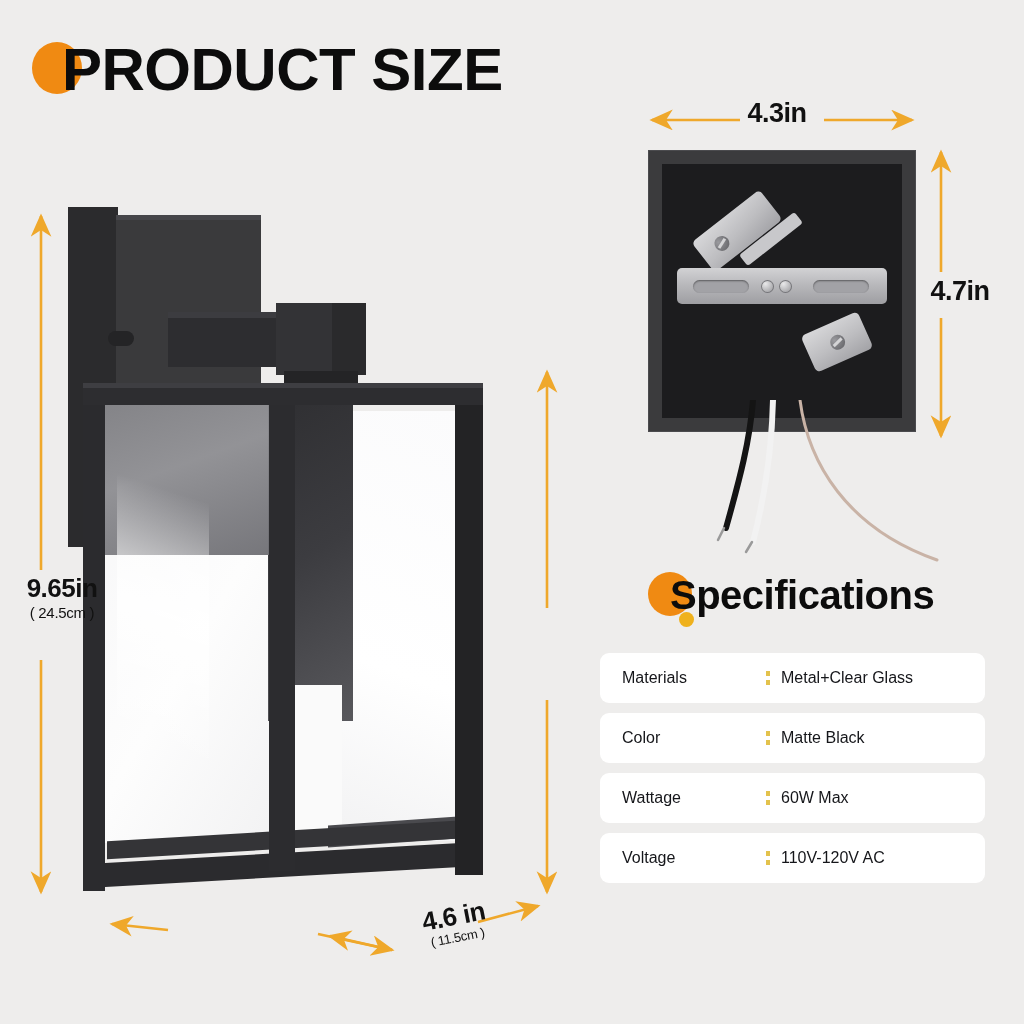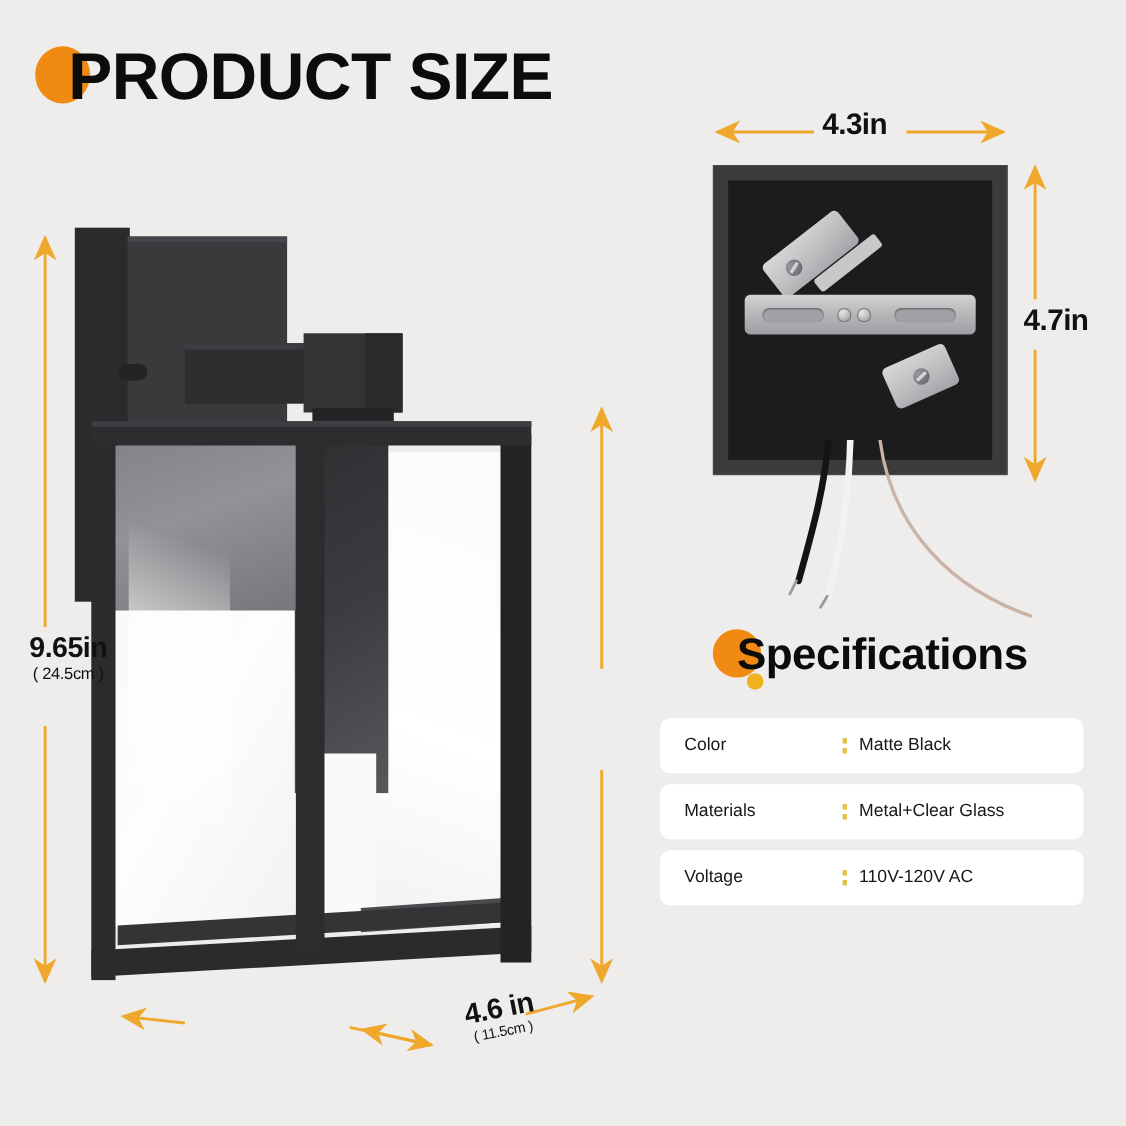--- a/index.html
+++ b/index.html
@@ -225,34 +225,42 @@
   </div>
 
   <div class="heading" id="spec-heading">
     <span class="dot"></span>
     <span class="dot small"></span>
     <span class="htext">Specifications</span>
   </div>
 
   <div class="spec-list">
     <div class="spec-row">
+      <span class="spec-key">Materials</span>
+      <span class="spec-colon">
+          <i></i>
+          <i></i>
+        </span>
+      <span class="spec-val">Metal+Clear Glass</span>
+    </div>
+    <div class="spec-row">
       <span class="spec-key">Color</span>
       <span class="spec-colon">
           <i></i>
           <i></i>
         </span>
       <span class="spec-val">Matte Black</span>
     </div>
     <div class="spec-row">
-      <span class="spec-key">Materials</span>
-      <span class="spec-colon">
-          <i></i>
-          <i></i>
-        </span>
-      <span class="spec-val">Metal+Clear Glass</span>
+      <span class="spec-key">Wattage</span>
+      <span class="spec-colon">
+          <i></i>
+          <i></i>
+        </span>
+      <span class="spec-val">60W Max</span>
     </div>
     <div class="spec-row">
       <span class="spec-key">Voltage</span>
       <span class="spec-colon">
           <i></i>
           <i></i>
         </span>
       <span class="spec-val">110V-120V AC</span>
     </div>
   </div>

